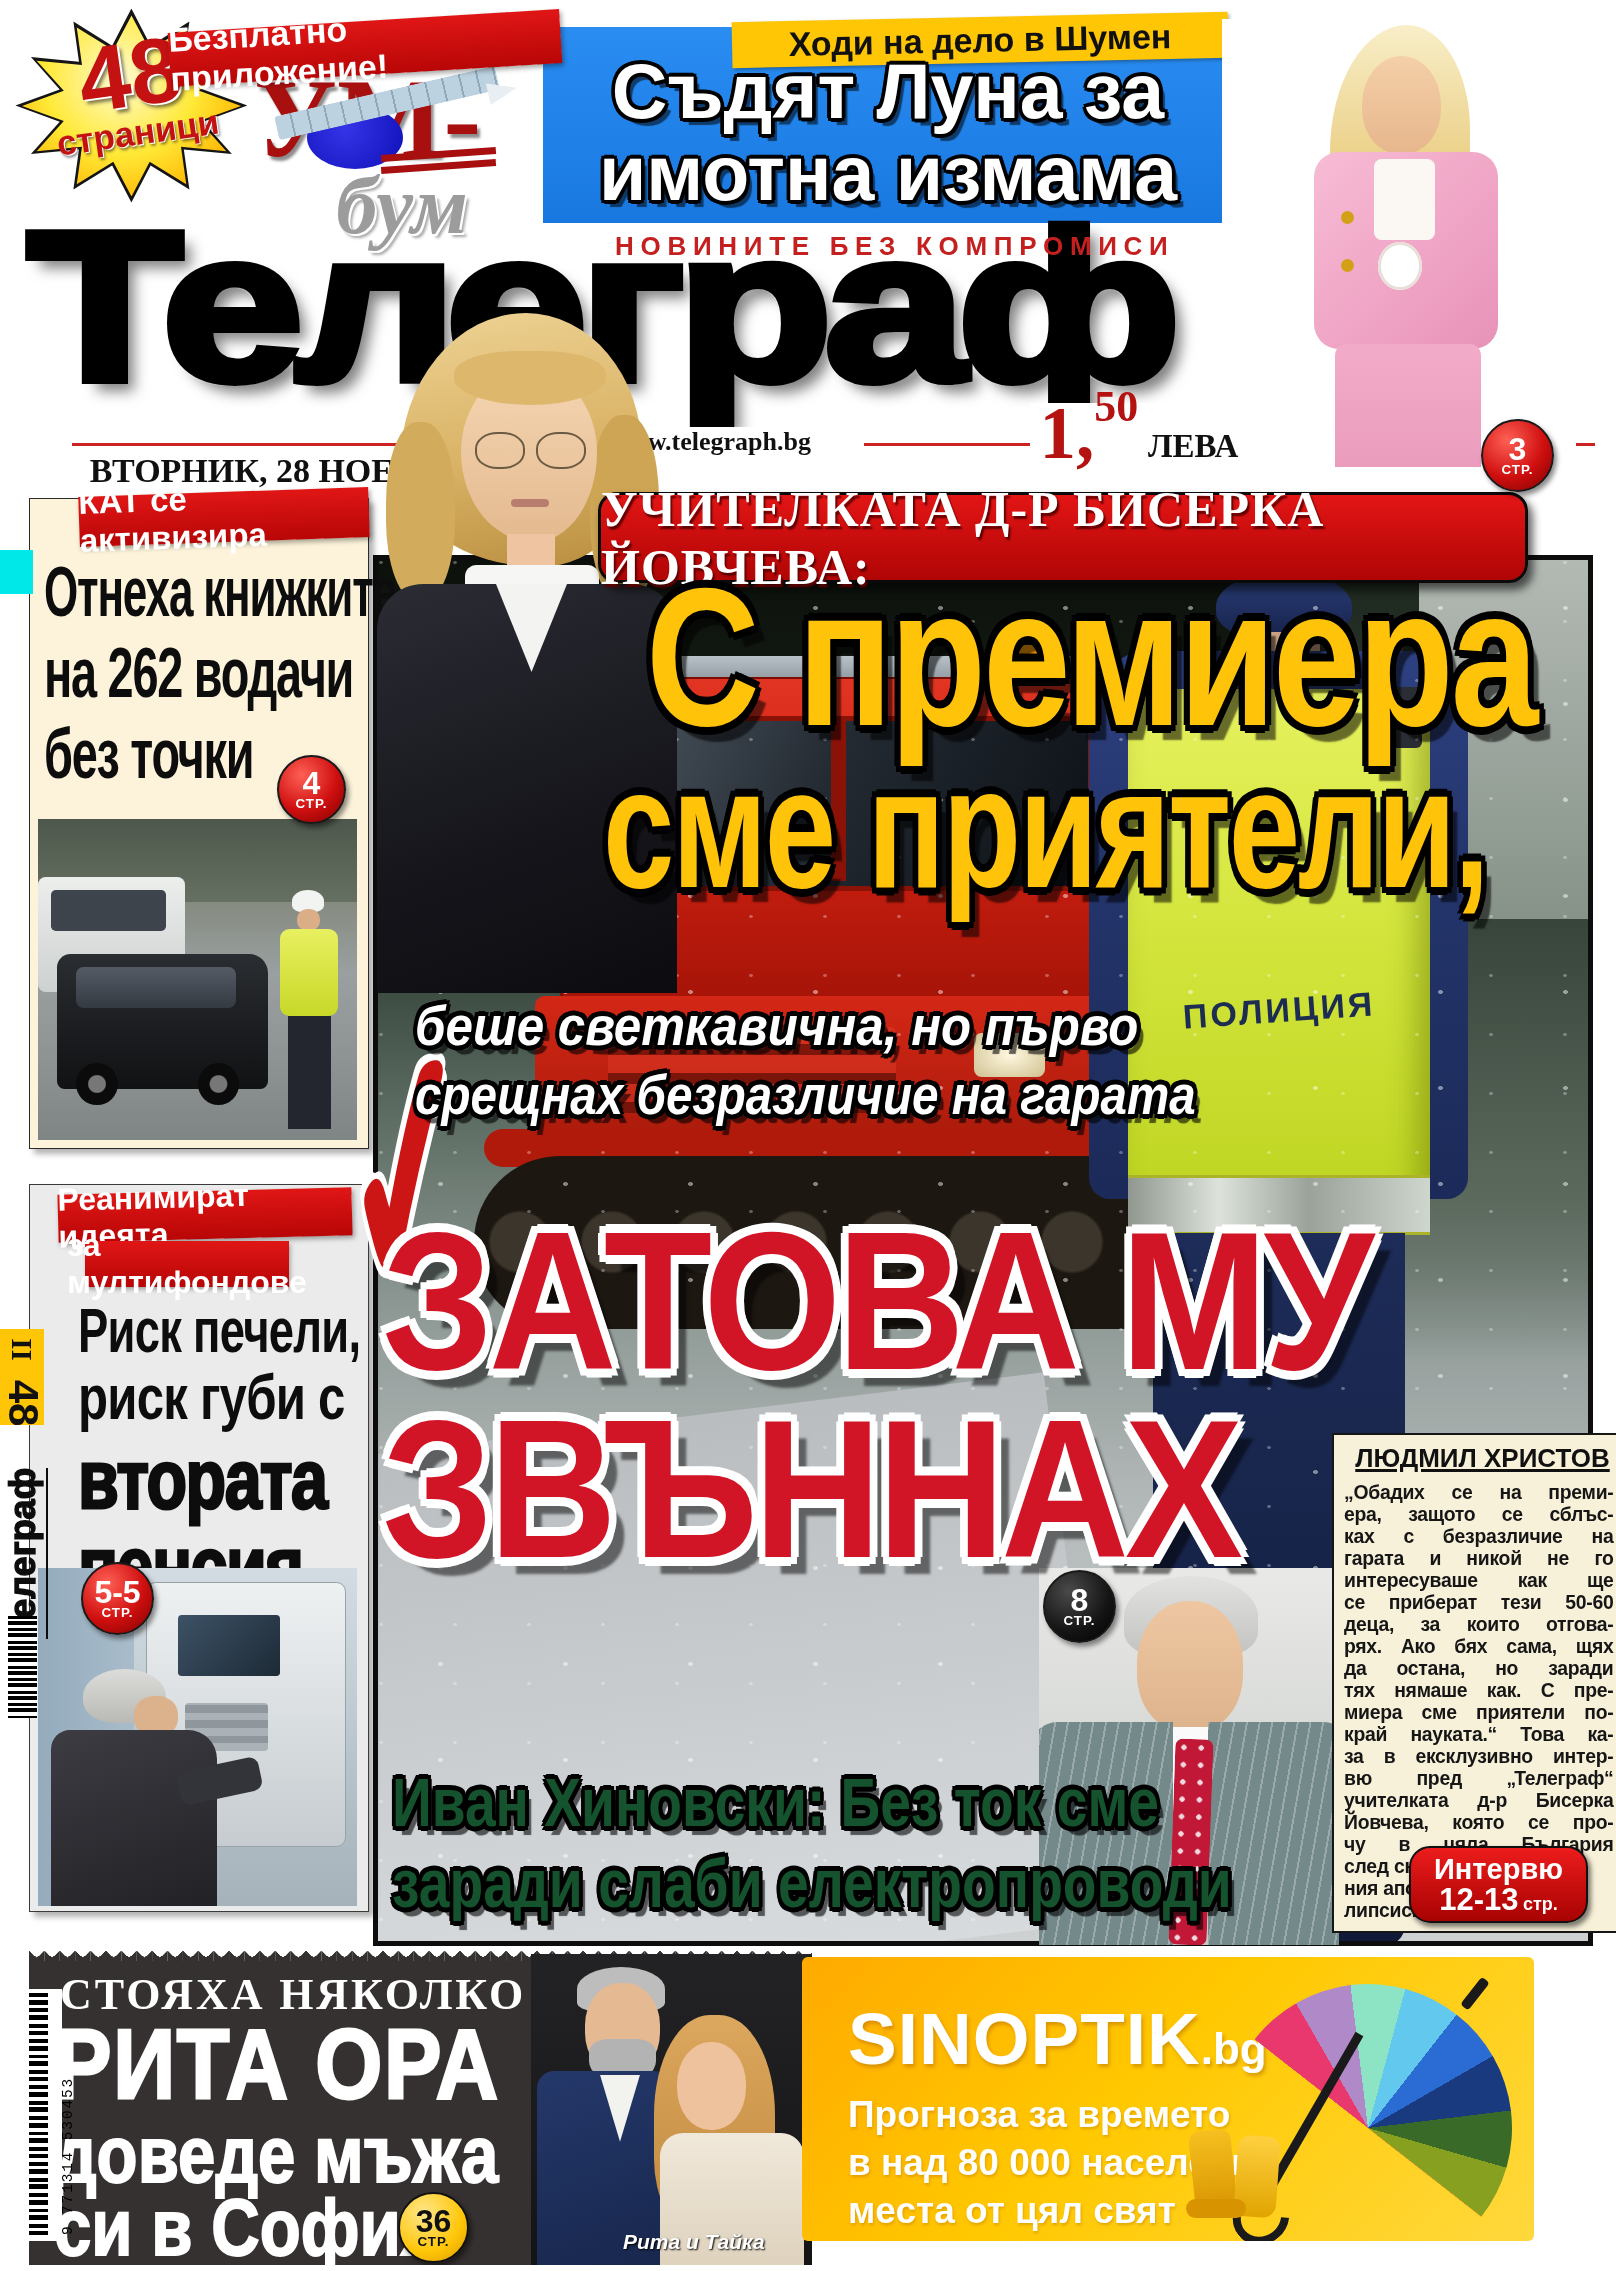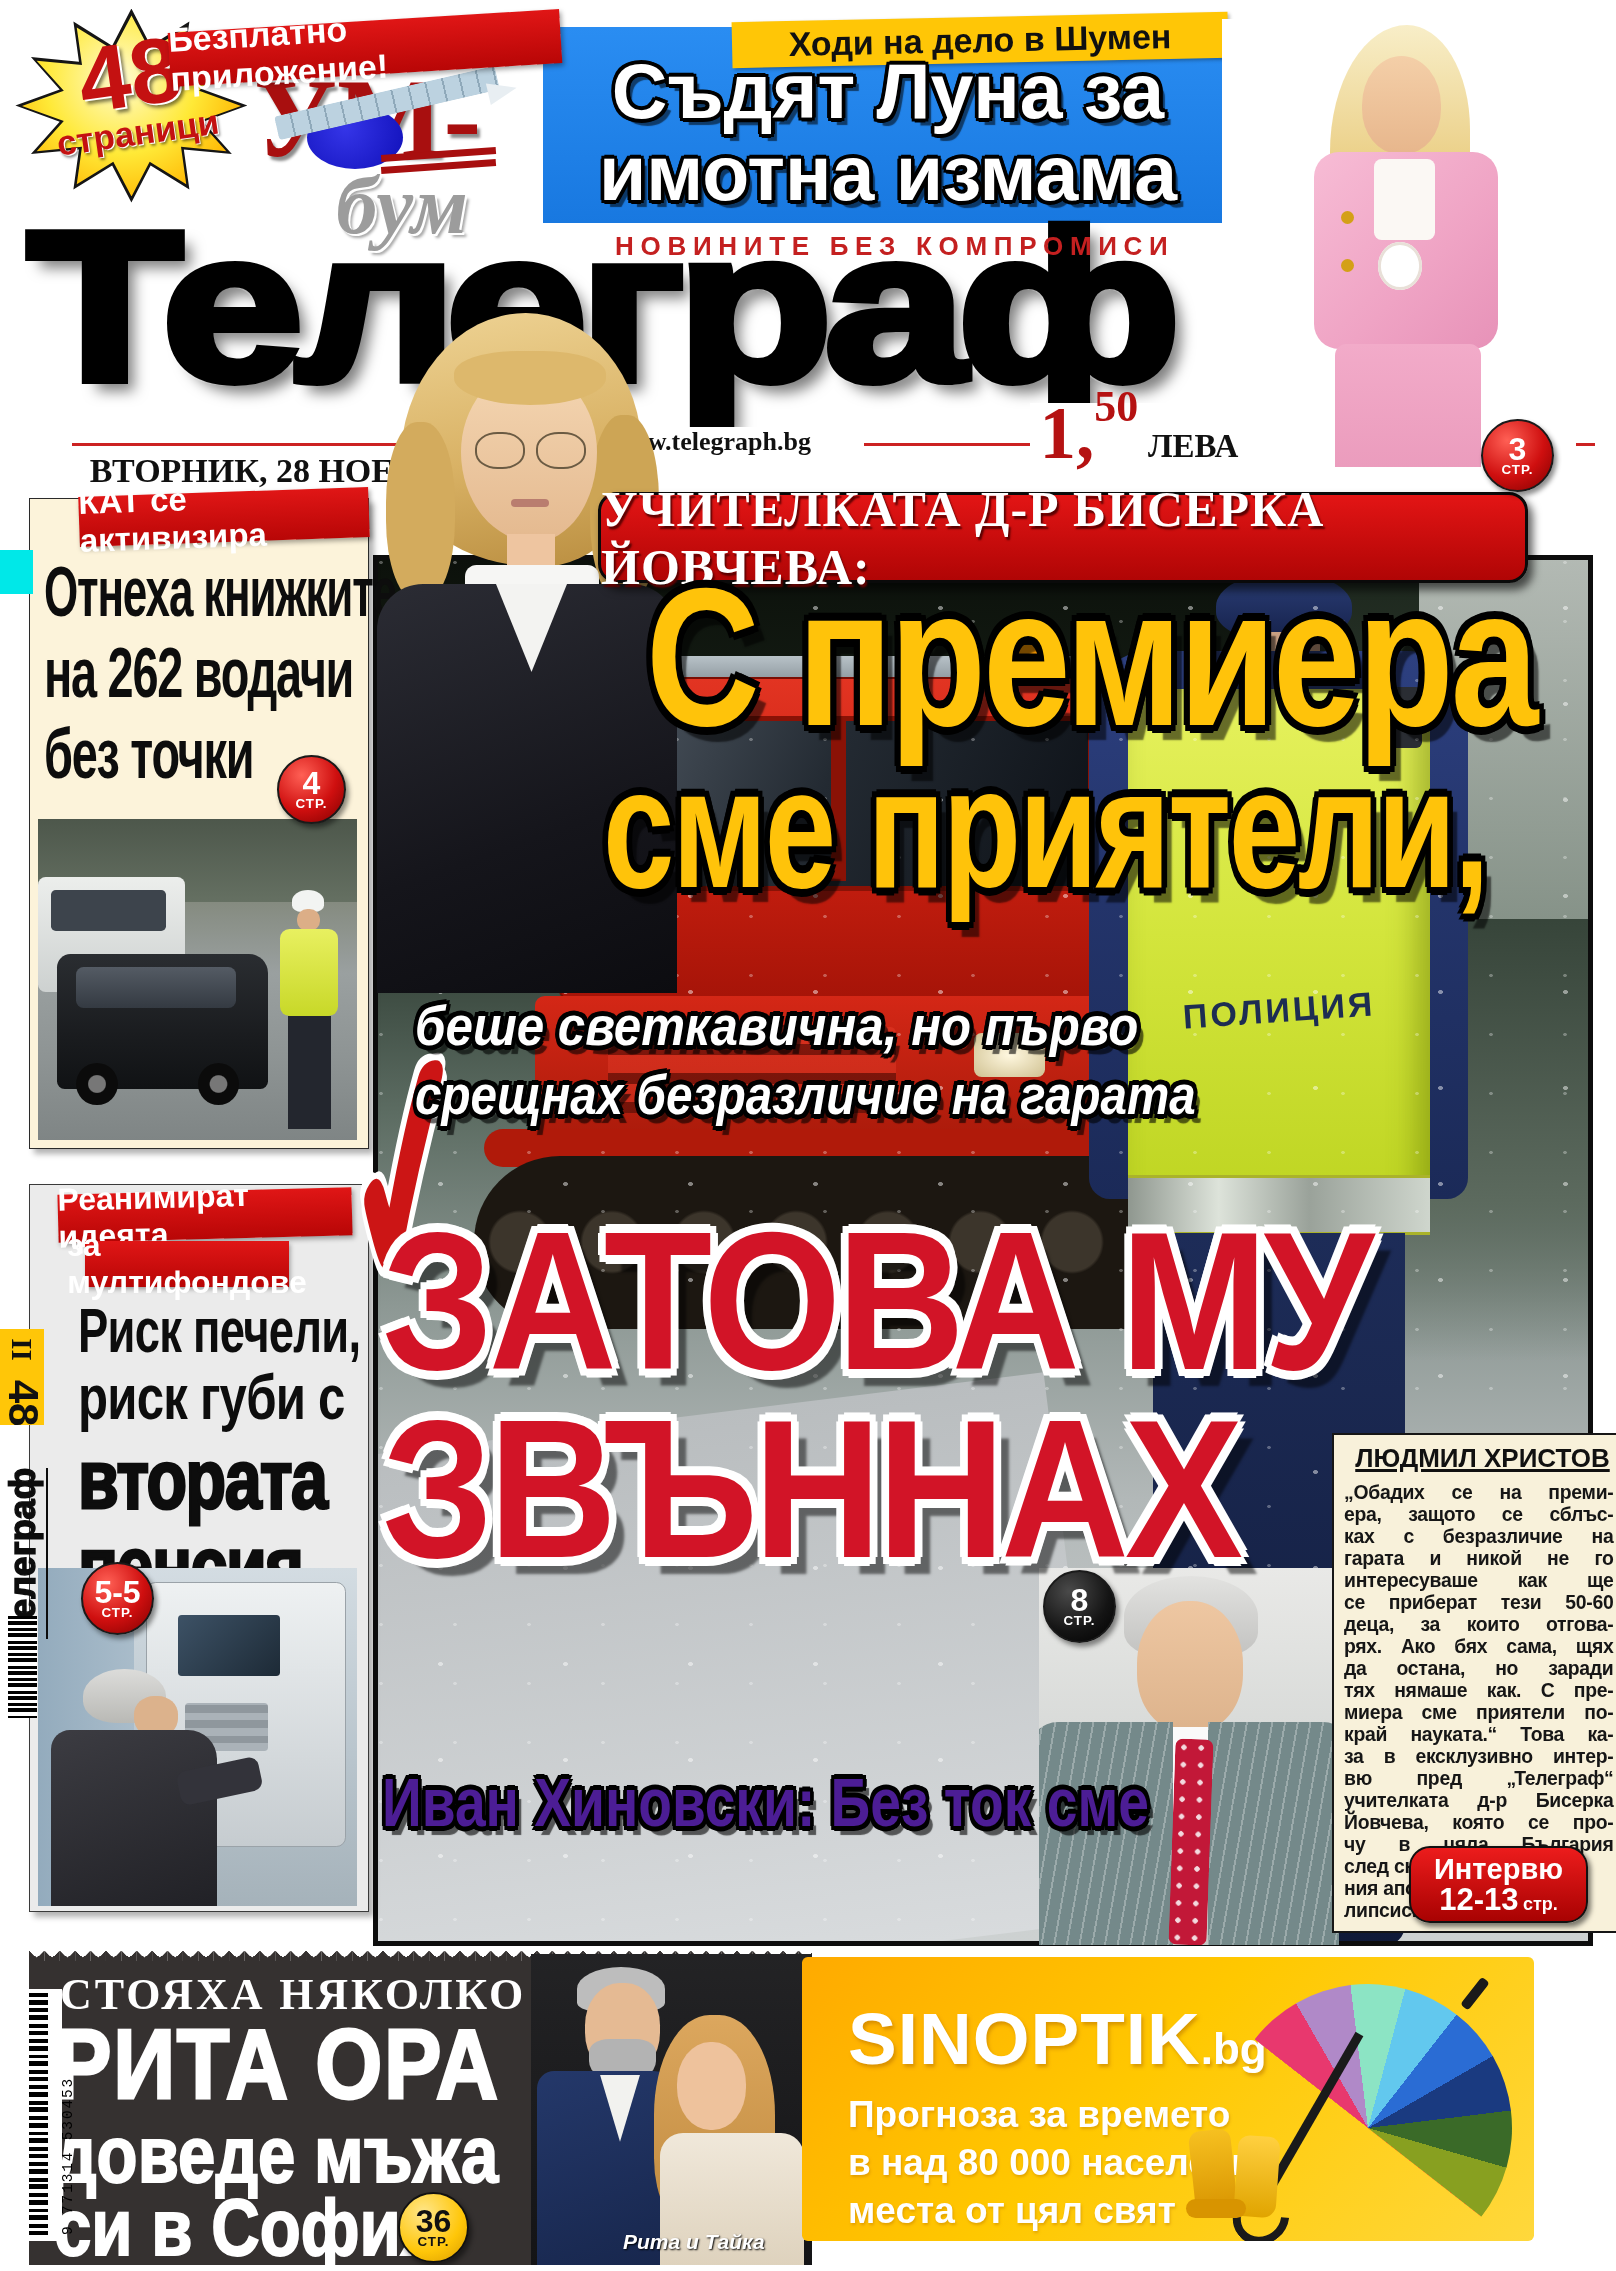--- a/index.html
+++ b/index.html
@@ -320,22 +320,23 @@
     <div class="abs pinstripe" style="left:-9.6px;top:154px;width:144px;height:223px;background-color:#74898a;border-radius:29px 0 0 0;"></div>
     <div class="abs pinstripe" style="left:169px;top:154px;width:144px;height:223px;background-color:#74898a;border-radius:0 29px 0 0;"></div>
     <div class="abs" style="left:133px;top:171px;width:38px;height:206px;transform:rotate(2deg);border-radius:7.7px;
                 background-color:#c21838;background-image:radial-gradient(#f3d9de 2.4px,transparent 2.9px);background-size:17.3px 17.3px;"></div>
   </div>
   <div class="abs pbadge black" style="left:1043px;top:1570px;width:69px;height:69px;">
     <span class="n">8</span>
     <span class="l">СТР.</span>
   </div>
 
-  <div class="abs" style="left:382px;top:1762px;z-index:8;color:#4c1d95;font-weight:bold;">
+  <div class="abs" style="left:392px;top:1762px;z-index:8;color:#14532d;font-weight:bold;">
     <div><span class="cx ol-k-sm" style="font-size:69px;line-height:81px;transform:scaleX(.8);">Иван Хиновски: Без ток сме</span></div>
+    <div><span class="cx ol-k-sm" style="font-size:69px;line-height:81px;transform:scaleX(.8);">заради слаби електропроводи</span></div>
   </div>
 
   <div class="abs" style="left:29px;top:1946px;width:783px;height:319px;background:#353130;z-index:5;overflow:hidden;">
     <div class="zigzag"></div>
     <div class="abs serif" style="left:31px;top:23px;font-size:44px;font-weight:bold;color:#fff;letter-spacing:2.9px;">СТОЯХА НЯКОЛКО ДНИ</div>
     <div class="abs" style="left:25px;top:69px;">
       <span class="cx" style="font-size:98px;font-weight:bold;color:#fff;line-height:1;transform:scaleX(.88);letter-spacing:1.9px;-webkit-text-stroke:2.9px #fff;">РИТА ОРА</span>
     </div>
     <div class="abs" style="left:25px;top:169px;">
       <span class="cx" style="font-size:79px;font-weight:bold;color:#fff;line-height:1;transform:scaleX(.85);-webkit-text-stroke:1.9px #fff;">доведе мъжа</span>

